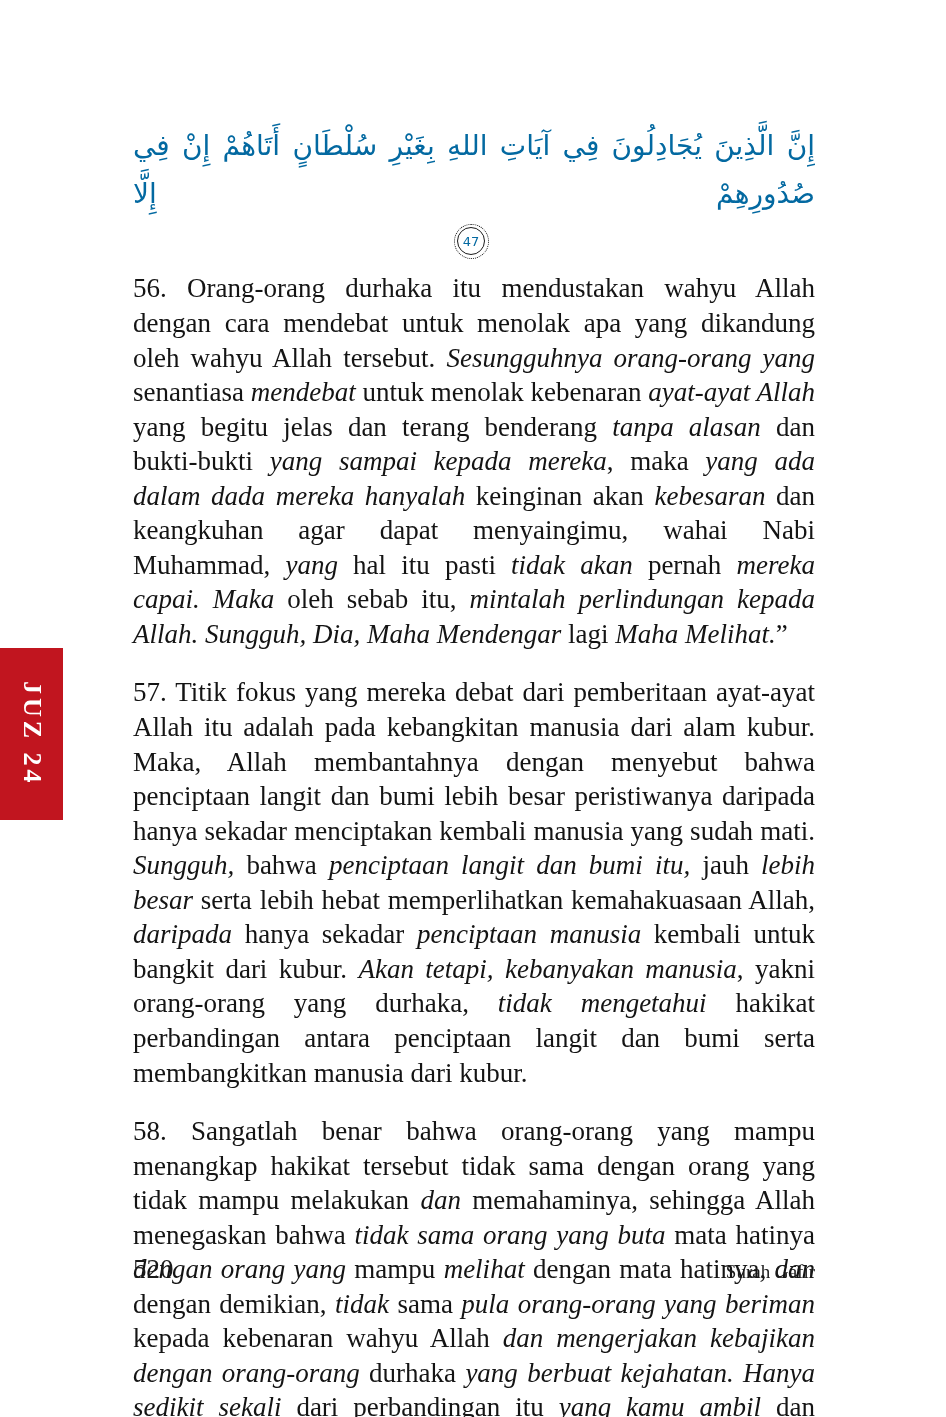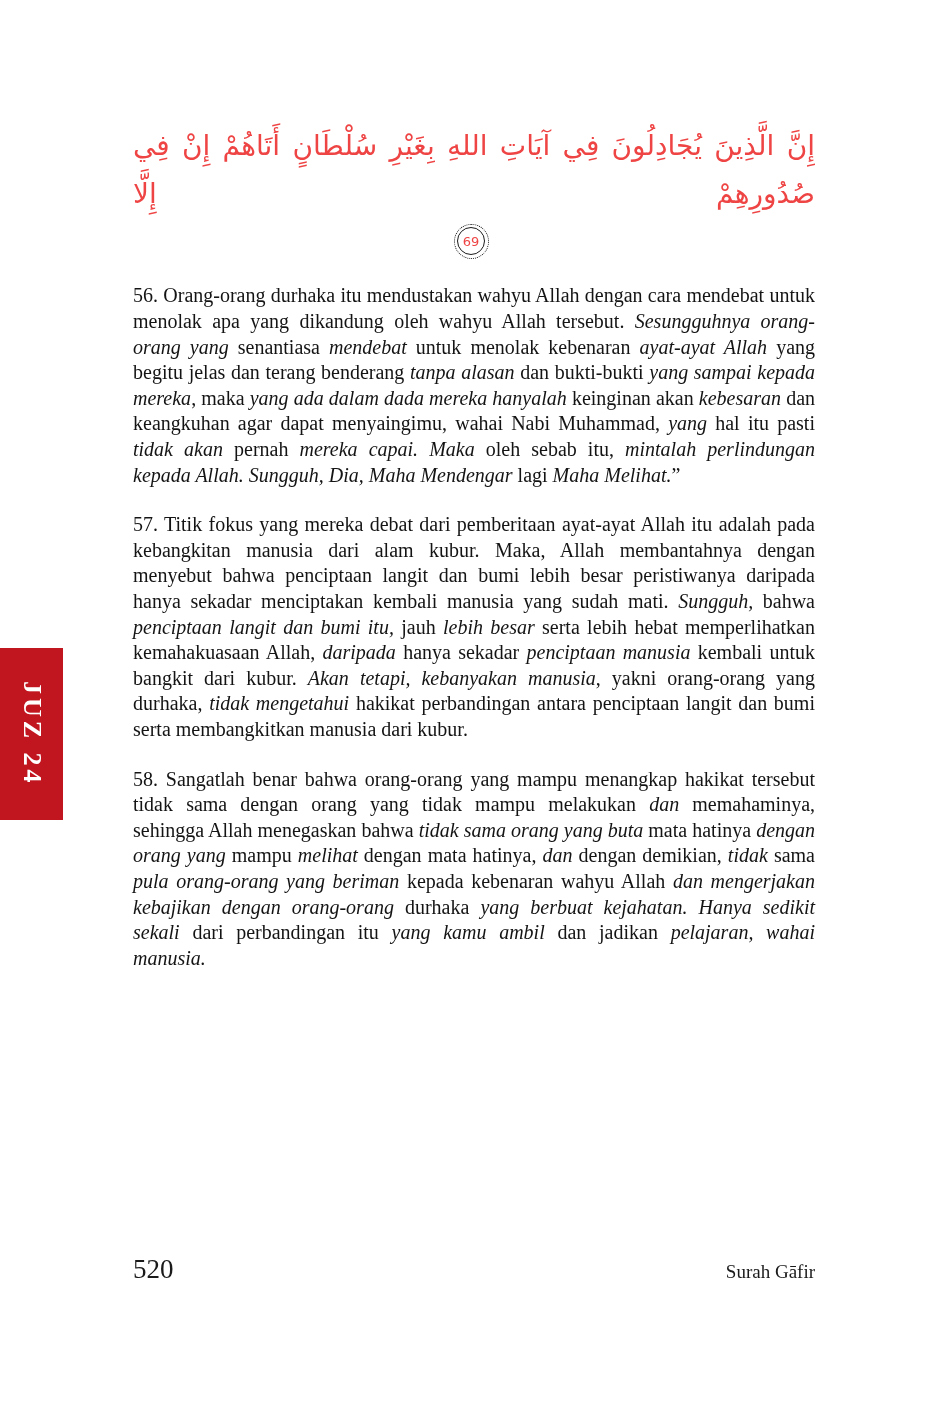--- a/index.html
+++ b/index.html
@@ -12,21 +12,21 @@
   }
   .page { position:absolute; inset:0; background:#fff; }
 
   .content { position:absolute; left:133px; top:122px; width:682px; }
 
   
   .arabic {
     direction:rtl;
     font-family:"DejaVu Sans", sans-serif;
     font-size:28px;
-    color:#ef4444;
+    color:#0369a1;
     line-height:1.72;
   }
   .arabic .line-first { text-align:justify; text-align-last:justify; text-justify:inter-word; }
   .arabic .line-last-center { text-align:center; }
   .arabic .line-last-right { text-align:right; }
 
   .medallion {
     display:inline-flex; align-items:center; justify-content:center;
     width:28px; height:28px;
     border:1.5px solid #1a1a1a; border-radius:50%;
@@ -34,24 +34,24 @@
     position:relative; vertical-align:middle;
     margin:0 8px 0 2px; top:-2px;
   }
   .medallion::before {
     content:""; position:absolute; inset:-4.5px;
     border:1.5px dotted #1a1a1a; border-radius:50%;
   }
 
   
   .para {
-    font-size:20px;
+    font-size:27px;
     line-height:1.28;
     text-align:justify;
-    margin-top:17px;
+    margin-top:5px;
     color:#141414;
   }
   .para .it { font-style:italic; }
 
   .verse-block { margin-top:24px; }
   .verse-block:first-child { margin-top:0; }
 
   
   .juz-tab {
     position:absolute; left:0; top:648px;
@@ -80,21 +80,21 @@
 <div class="page">
 
   <div class="juz-tab">JUZ 24</div>
 
   <div class="content">
 
     <div class="verse-block">
       <div class="arabic">
         <div class="line-first">إِنَّ الَّذِينَ يُجَادِلُونَ فِي آيَاتِ اللهِ بِغَيْرِ سُلْطَانٍ أَتَاهُمْ إِنْ فِي صُدُورِهِمْ إِلَّا</div>
         <div class="line-last-center"><span class="medallion">
-              <span>69</span>
+              <span>47</span>
             </span></div>
       </div>
       <p class="para"><span>56. Orang-orang durhaka itu mendustakan wahyu Allah dengan cara mendebat untuk menolak apa yang dikandung oleh wahyu Allah tersebut. </span><span class="it">Sesungguhnya orang-orang yang </span><span>senantiasa </span><span class="it">mendebat </span><span>untuk menolak kebenaran </span><span class="it">ayat-ayat Allah </span><span>yang begitu jelas dan terang benderang </span><span class="it">tanpa alasan </span><span>dan bukti-bukti </span><span class="it">yang sampai kepada mereka</span><span>, maka </span><span class="it">yang ada dalam dada mereka hanyalah </span><span>keinginan akan </span><span class="it">kebesaran </span><span>dan keangkuhan agar dapat menyaingimu, wahai Nabi Muhammad, </span><span class="it">yang </span><span>hal itu pasti </span><span class="it">tidak akan </span><span>pernah </span><span class="it">mereka capai. Maka </span><span>oleh sebab itu, </span><span class="it">mintalah perlindungan kepada Allah. Sungguh, Dia, Maha Mendengar </span><span>lagi </span><span class="it">Maha Melihat.</span><span>”</span></p>
     </div>
 
     <div class="verse-block">
       <p class="para"><span>57. Titik fokus yang mereka debat dari pemberitaan ayat-ayat Allah itu adalah pada kebangkitan manusia dari alam kubur. Maka, Allah membantahnya dengan menyebut bahwa penciptaan langit dan bumi lebih besar peristiwanya daripada hanya sekadar menciptakan kembali manusia yang sudah mati. </span><span class="it">Sungguh, </span><span>bahwa </span><span class="it">penciptaan langit dan bumi itu, </span><span>jauh </span><span class="it">lebih besar </span><span>serta lebih hebat memperlihatkan kemahakuasaan Allah, </span><span class="it">daripada </span><span>hanya sekadar </span><span class="it">penciptaan manusia </span><span>kembali untuk bangkit dari kubur. </span><span class="it">Akan tetapi, kebanyakan manusia</span><span>, yakni orang-orang yang durhaka, </span><span class="it">tidak mengetahui </span><span>hakikat perbandingan antara penciptaan langit dan bumi serta membangkitkan manusia dari kubur.</span></p>
     </div>
 
     <div class="verse-block">

